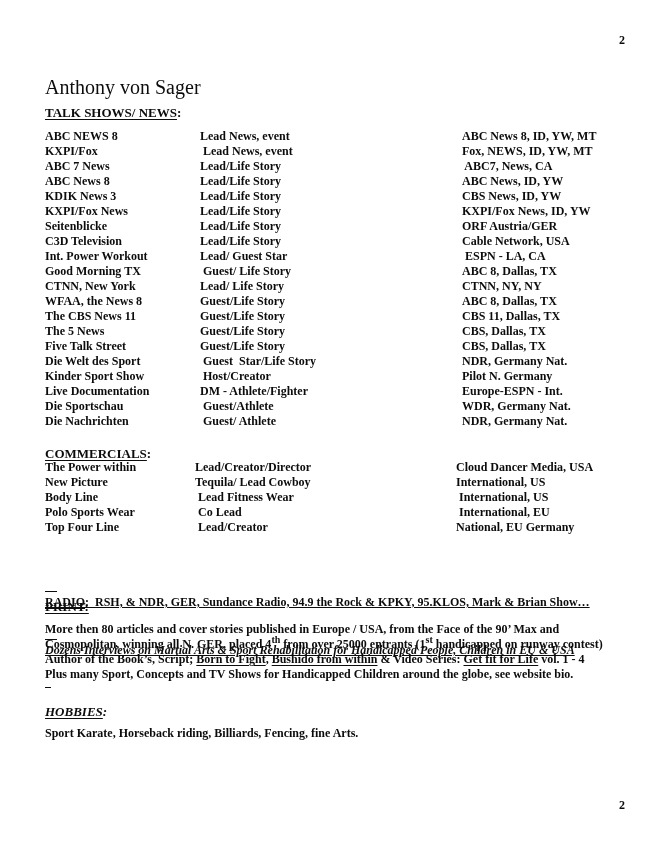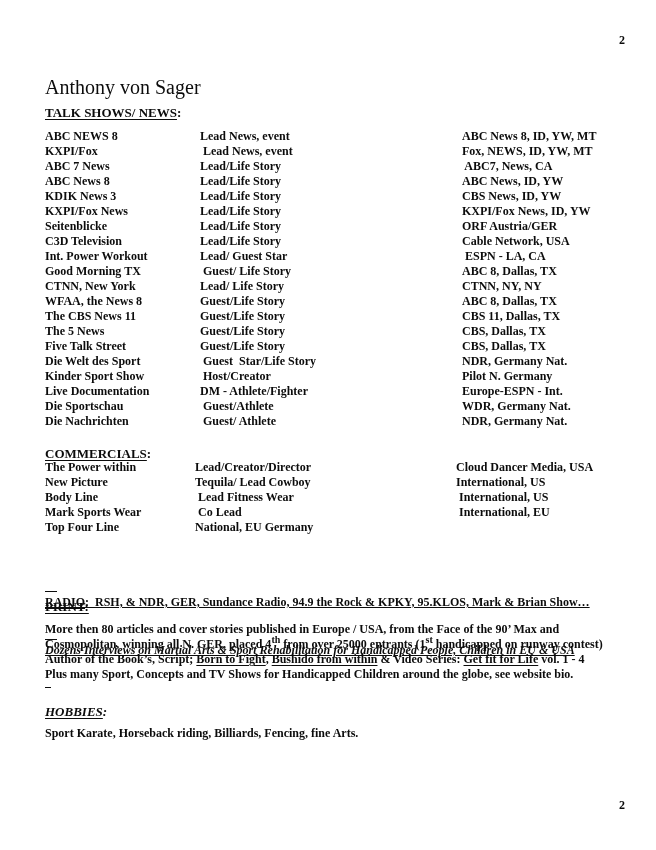--- a/index.html
+++ b/index.html
@@ -185,26 +185,27 @@
         <span class="c1">New Picture</span>
         <span class="c2">Tequila/ Lead Cowboy</span>
         <span class="c3">International, US</span>
       </div>
       <div class="trow">
         <span class="c1">Body Line</span>
         <span class="c2"> Lead Fitness Wear</span>
         <span class="c3"> International, US</span>
       </div>
       <div class="trow">
-        <span class="c1">Mark Sports Wear</span>
+        <span class="c1">Polo Sports Wear</span>
         <span class="c2"> Co Lead</span>
         <span class="c3"> International, EU</span>
       </div>
       <div class="trow">
         <span class="c1">Top Four Line</span>
+        <span class="c2"> Lead/Creator</span>
         <span class="c3">National, EU Germany</span>
       </div>
     </div>
 
   <div class="abs radio" style="top:562px;">
     <div><span class="hu">RADIO</span><span>:  </span><span>RSH, &amp; NDR, GER, Sundance Radio, 94.9 the Rock &amp; KPKY, 95.KLOS, Mark &amp; Brian Show…</span></div>
     <div class="it">Dozens Interviews on Martial Arts &amp; Sport Rehabilitation for Handicapped People, Children in EU &amp; USA</div>
   </div>
 
   <div class="abs heading" style="top:599px;"><span class="hu">PRINT:</span><span></span></div>

